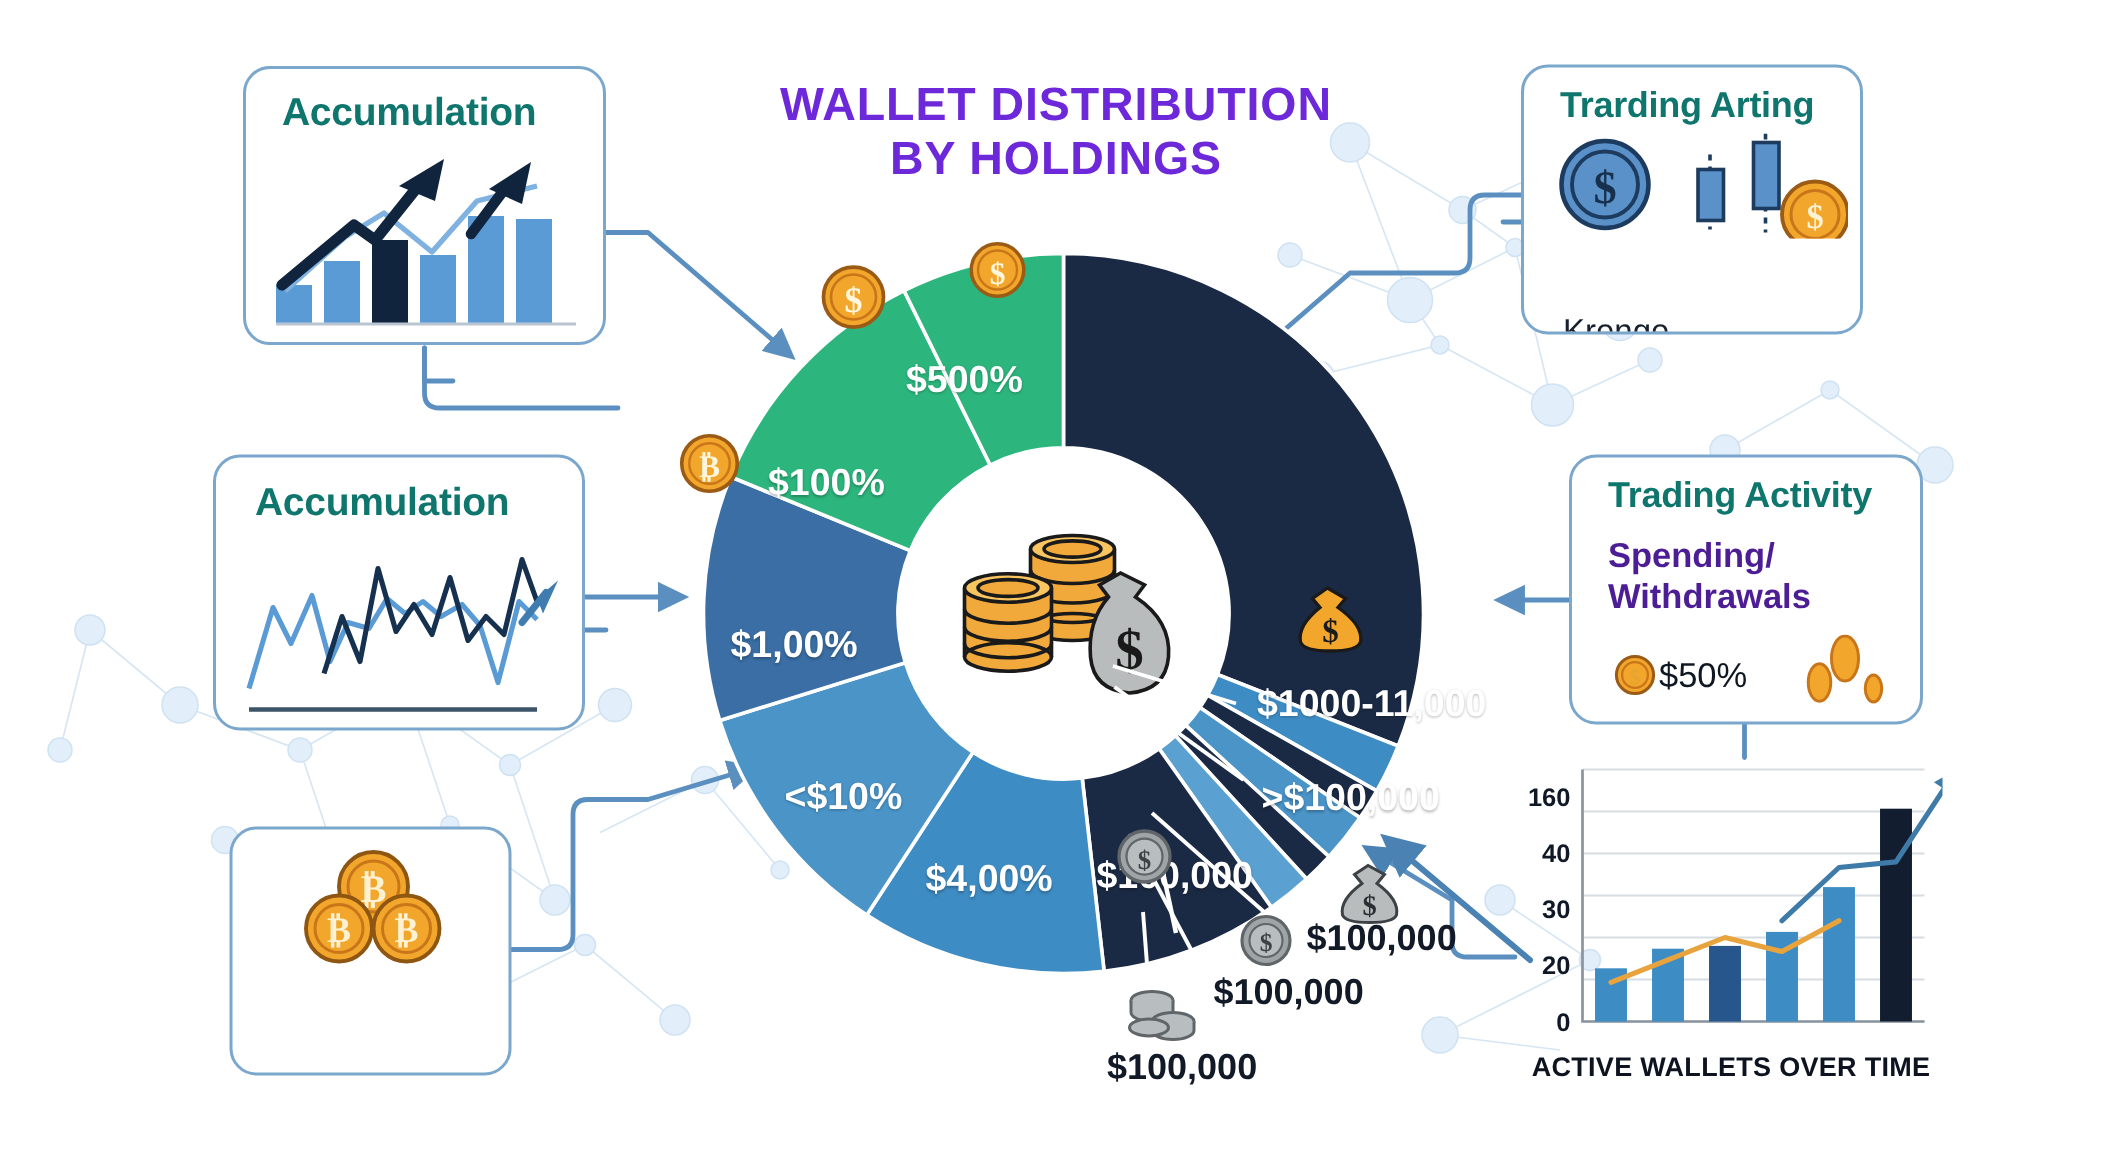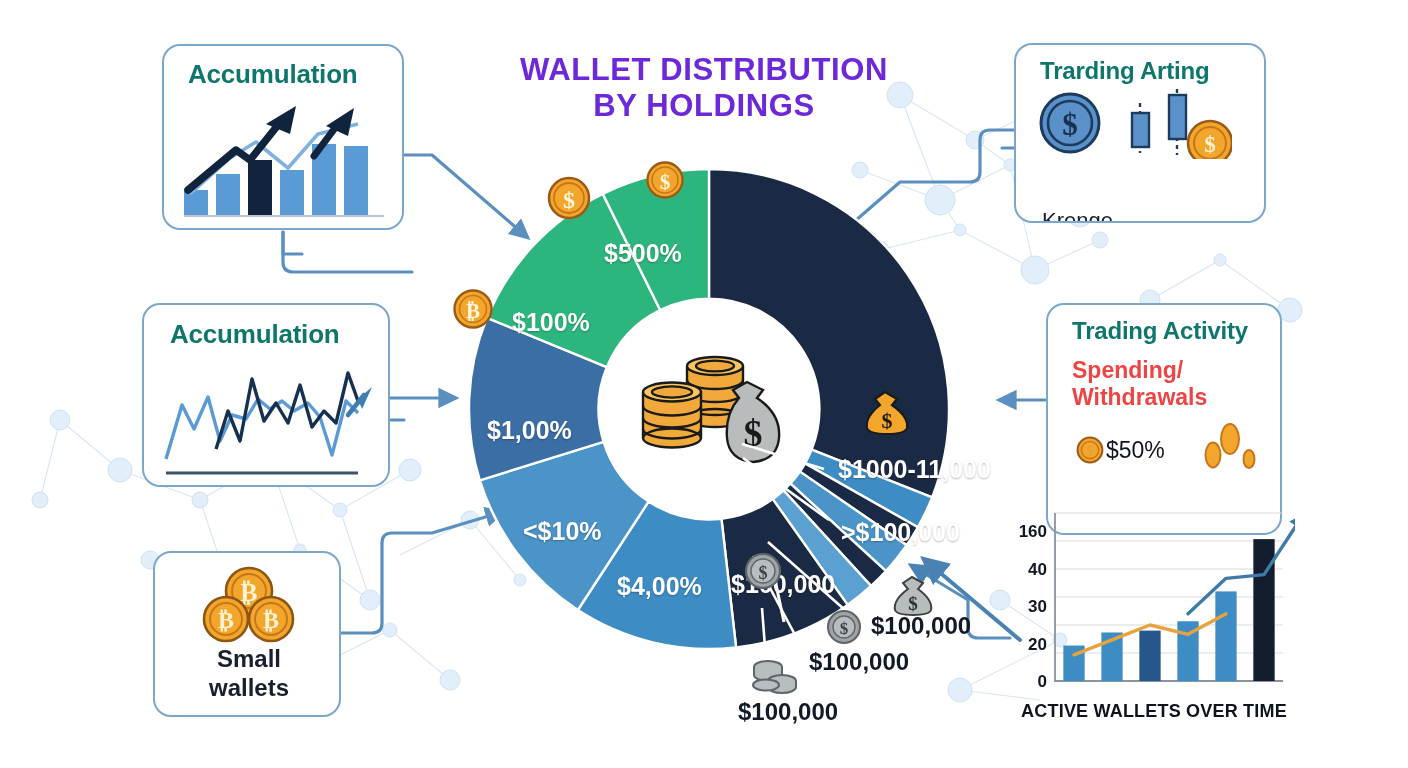--- a/index.html
+++ b/index.html
@@ -32,46 +32,46 @@
     border:2.4px solid #7ba7cc;
     border-radius:18px;
     box-sizing:border-box;
     overflow:hidden;
   }
   .card-title{
     color:#0f766e;font-weight:bold;
     font-size:25px;letter-spacing:-.2px;
     white-space:nowrap;
   }
-  .card-sub{color:#ef4444;font-weight:bold;font-size:24px;line-height:1.18;}
+  .card-sub{color:#4c1d95;font-weight:bold;font-size:24px;line-height:1.18;}
 
   #card-accum-bars{left:162px;top:44px;width:242px;height:186px;}
   #card-accum-bars .card-title{position:absolute;left:24px;top:13px;font-size:26px;}
   #card-accum-bars .art{position:absolute;left:14px;top:48px;width:214px;height:128px;}
 
   #card-accum-line{left:142px;top:303px;width:248px;height:184px;}
   #card-accum-line .card-title{position:absolute;left:26px;top:14px;font-size:26px;}
   #card-accum-line .art{position:absolute;left:14px;top:52px;width:222px;height:124px;}
 
   #card-small-wallets{left:153px;top:551px;width:188px;height:166px;}
   #card-small-wallets .art{position:absolute;left:40px;top:12px;width:108px;height:80px;}
   #card-small-wallets .lbl{
     position:absolute;left:0;top:92px;width:188px;text-align:center;
     color:#17202e;font-weight:bold;font-size:24px;line-height:1.2;
   }
 
-  #card-trading-top{left:1014px;top:43px;width:252px;height:180px;}
+  #card-trading-top{left:1014px;top:43px;width:228px;height:180px;}
   #card-trading-top .card-title{position:absolute;left:24px;top:12px;font-size:24px;}
   #card-trading-top .art{position:absolute;left:14px;top:44px;width:202px;height:70px;}
   #card-trading-top .ttxt{
     position:absolute;left:26px;top:163px;
     color:#17202e;font-weight:normal;font-size:22px;line-height:1.18;
   }
 
-  #card-trading-act{left:1046px;top:303px;width:236px;height:232px;}
+  #card-trading-act{left:1046px;top:303px;width:236px;height:180px;}
   #card-trading-act .card-title{position:absolute;left:24px;top:12px;font-size:24px;}
   #card-trading-act .card-sub{position:absolute;left:24px;top:52px;font-size:23px;}
   #card-trading-act .pct{
     position:absolute;left:58px;top:132px;
     color:#0f1722;font-weight:normal;font-size:23px;
   }
   #card-trading-act .coinmark{position:absolute;left:28px;top:131px;width:28px;height:28px;}
   #card-trading-act .sprouts{position:absolute;left:152px;top:118px;width:60px;height:48px;}
 
   
@@ -368,24 +368,20 @@
       <circle cx="54" cy="26" r="23" fill="#f2a62b" stroke="#8f5612" stroke-width="2.6"></circle>
       <circle cx="54" cy="26" r="17" fill="none" stroke="#c9761a" stroke-width="2"></circle>
       <text x="54" y="36" font-family="Liberation Serif, serif" font-size="26" font-weight="bold" fill="#fff2d3" text-anchor="middle">₿</text>
       <circle cx="31" cy="54" r="22" fill="#f2a62b" stroke="#8f5612" stroke-width="2.6"></circle>
       <circle cx="31" cy="54" r="16" fill="none" stroke="#c9761a" stroke-width="2"></circle>
       <text x="31" y="63" font-family="Liberation Serif, serif" font-size="24" font-weight="bold" fill="#fff2d3" text-anchor="middle">₿</text>
       <circle cx="76" cy="54" r="22" fill="#f2a62b" stroke="#8f5612" stroke-width="2.6"></circle>
       <circle cx="76" cy="54" r="16" fill="none" stroke="#c9761a" stroke-width="2"></circle>
       <text x="76" y="63" font-family="Liberation Serif, serif" font-size="24" font-weight="bold" fill="#fff2d3" text-anchor="middle">₿</text>
     </svg>
-    <div class="lbl">
-      <span>Small</span><br>
-      <span>wallets</span>
-    </div>
   </div>
 
   <div class="card" id="card-trading-top">
     <div class="card-title">Trarding Arting</div>
     <svg class="art" viewBox="0 0 202 70">
 
       <g>
         <circle cx="40" cy="34" r="29" fill="#5a91c9" stroke="#1c3b5e" stroke-width="3"></circle>
         <circle cx="40" cy="34" r="22" fill="none" stroke="#1c3b5e" stroke-width="2.6"></circle>
         <text x="40" y="46" font-family="Liberation Serif, serif" font-size="31" font-weight="bold" fill="#16304d" text-anchor="middle">$</text>

